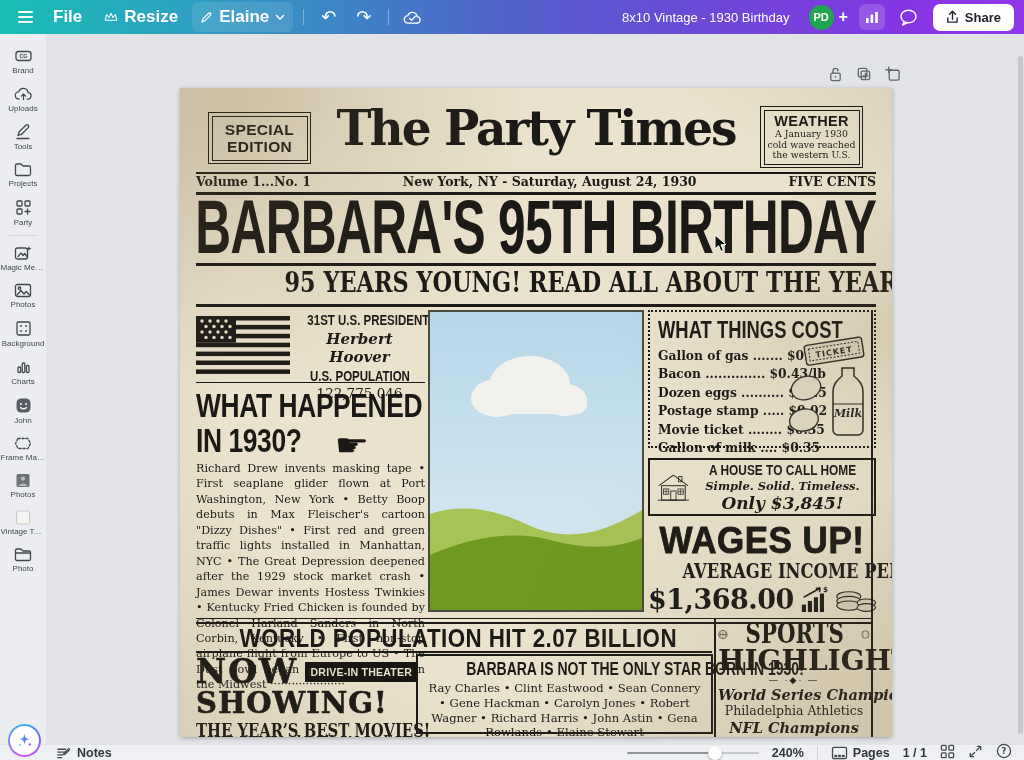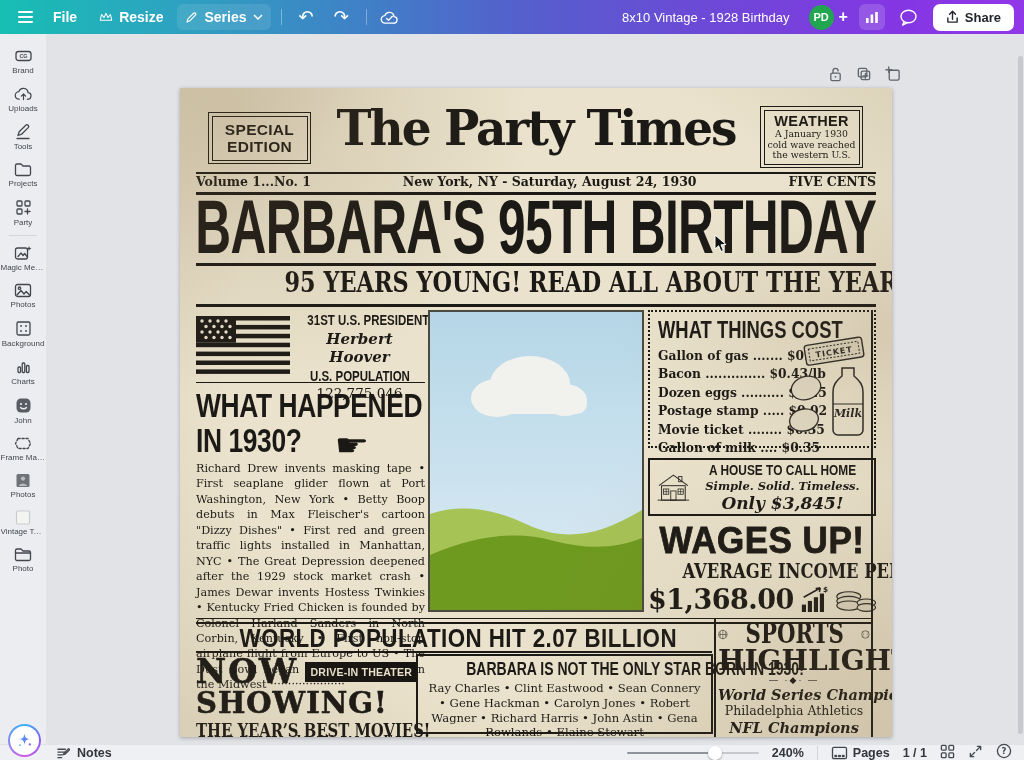--- a/index.html
+++ b/index.html
@@ -6,21 +6,21 @@
   html,body { width:1024px; height:760px; overflow:hidden; }
   body { font-family:"Liberation Sans","DejaVu Sans",sans-serif; background:#e2e4e7; }
   button { background:none; border:none; font:inherit; color:inherit; padding:0; cursor:pointer; }
   .app { position:relative; width:1024px; height:760px; overflow:hidden; }
 
   
   .topbar { position:absolute; top:0; left:0; right:0; height:34px; z-index:60;
     background:linear-gradient(90deg,#17beb3 0%,#2ba6c0 15%,#3f81c6 35%,#5361cc 50%,#6b4ad6 68%,#8436e3 88%,#9138e8 100%);
     display:flex; align-items:center; justify-content:space-between; color:#fff; }
   .tb-left { display:flex; align-items:center; gap:6px; padding-left:12px; }
-  .tb-item { display:flex; align-items:center; gap:6px; font-size:14px; font-weight:bold; padding:5px 8px; border-radius:6px; white-space:nowrap;justify-content:center; }
+  .tb-item { display:flex; align-items:center; gap:6px; font-size:17px; font-weight:bold; padding:5px 8px; border-radius:6px; white-space:nowrap;justify-content:center; }
   .tb-item.pill { background:rgba(255,255,255,.10); }
   .tb-sep { width:1px; height:16px; background:rgba(255,255,255,.35); margin:0 4px; }
   .hamb { display:flex; flex-direction:column; gap:3px; padding:6px; }
   .hamb i { display:block; width:15px; height:2px; background:#fff; border-radius:1px; }
   .u-arrow { font-size:18px; line-height:1; padding:3px 7px; font-family:"DejaVu Sans",sans-serif; }
   .tb-right { display:flex; align-items:center; gap:11px; padding-right:10px; }
   .tb-title { font-size:13px; margin-right:8px; }
   .avatar-group { display:flex; align-items:center; gap:5px; }
   .avatar { width:25px; height:25px; border-radius:50%; background:#21a64f; color:#fff; font-size:11px; font-weight:bold; display:flex; align-items:center; justify-content:center; }
   .plus { font-size:16px; font-weight:bold; }
@@ -160,38 +160,38 @@
       <button class="tb-item">
         <svg width="14" height="12" viewBox="0 0 22 16">
             <path d="M2 13 L4 4 L8 9 L11 2 L14 9 L18 4 L20 13 Z" fill="none" stroke="#fff" stroke-width="1.6" stroke-linejoin="round"></path>
           </svg>
         <span>Resize</span>
       </button>
       <button class="tb-item pill">
         <svg width="13" height="13" viewBox="0 0 16 16">
             <path d="M2.5 13.5 L3.6 9.8 L10.6 2.8 a1.6 1.6 0 0 1 2.3 2.3 L5.9 12.1 Z" fill="none" stroke="#fff" stroke-width="1.4" stroke-linejoin="round"></path>
           </svg>
-        <span>Series</span>
+        <span>Elaine</span>
         <svg width="10" height="6" viewBox="0 0 10 6">
             <polyline points="1,1 5,5 9,1" fill="none" stroke="#fff" stroke-width="1.5"></polyline>
           </svg>
       </button>
       <span class="tb-sep"></span>
       <button class="u-arrow">↶</button>
       <button class="u-arrow">↷</button>
       <span class="tb-sep"></span>
       <span class="icon-ghost">
         <svg width="19" height="15" viewBox="0 0 20 15">
             <path d="M5.5 13.5 a4 4 0 0 1 -.4-8 A5 5 0 0 1 14.8 6.5 a3.5 3.5 0 0 1 -.8 7 Z" fill="none" stroke="#fff" stroke-width="1.4" stroke-linejoin="round"></path>
             <polyline points="7,8.5 9,10.5 13,6.2" fill="none" stroke="#fff" stroke-width="1.4" stroke-linecap="round" stroke-linejoin="round"></polyline>
           </svg>
       </span>
     </div>
     <div class="tb-right">
-      <span class="tb-title">8x10 Vintage - 1928 Birthday</span>
+      <span class="tb-title">8x10 Vintage - 1930 Birthday</span>
       <span class="avatar-group">
         <span class="avatar">PD</span>
         <button class="plus">+</button>
       </span>
       <button class="icon-sq">
         <svg width="14" height="13" viewBox="0 0 14 13">
             <rect x="1" y="7" width="2.6" height="5" fill="#fff"></rect>
             <rect x="5.6" y="3.5" width="2.6" height="8.5" fill="#fff"></rect>
             <rect x="10.2" y="1" width="2.6" height="11" fill="#fff"></rect>
           </svg>

